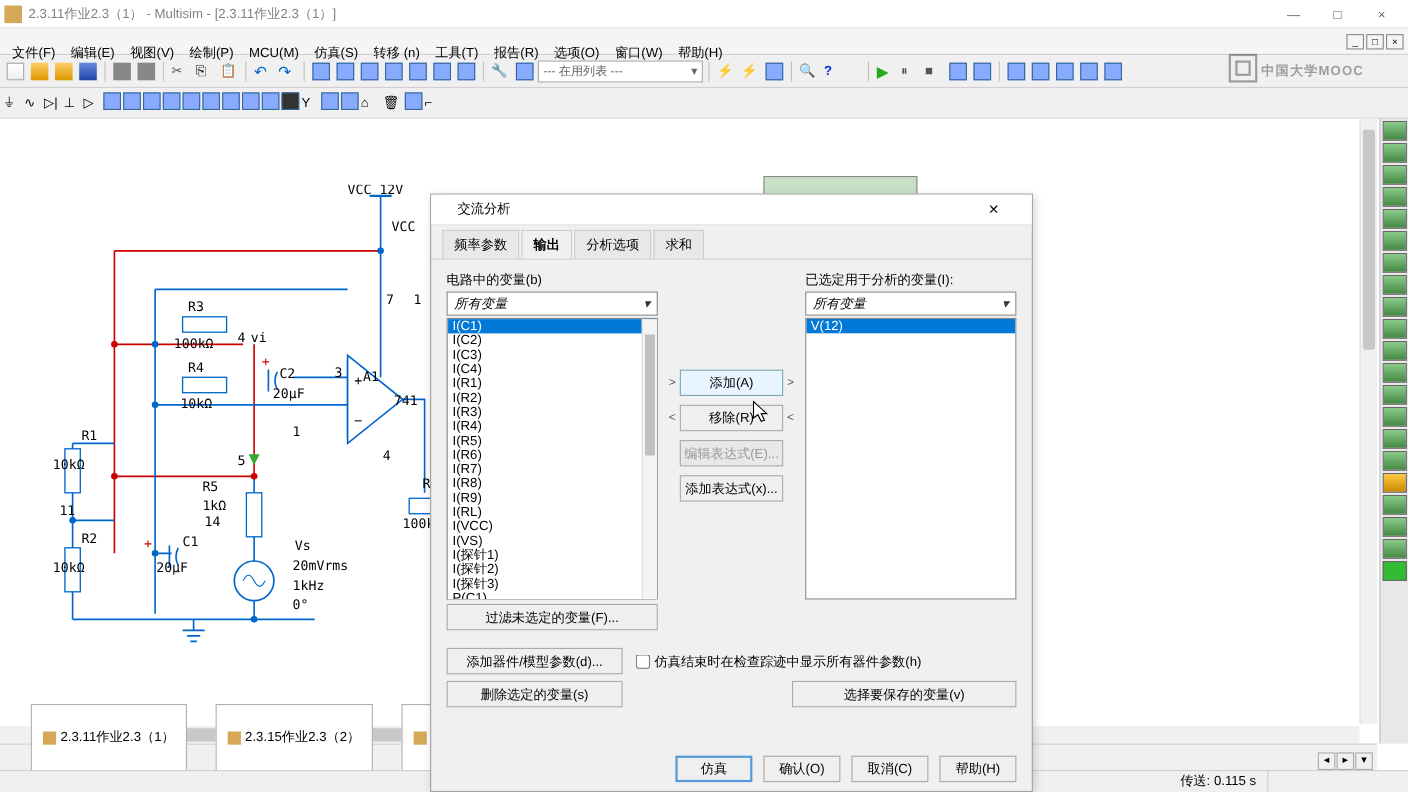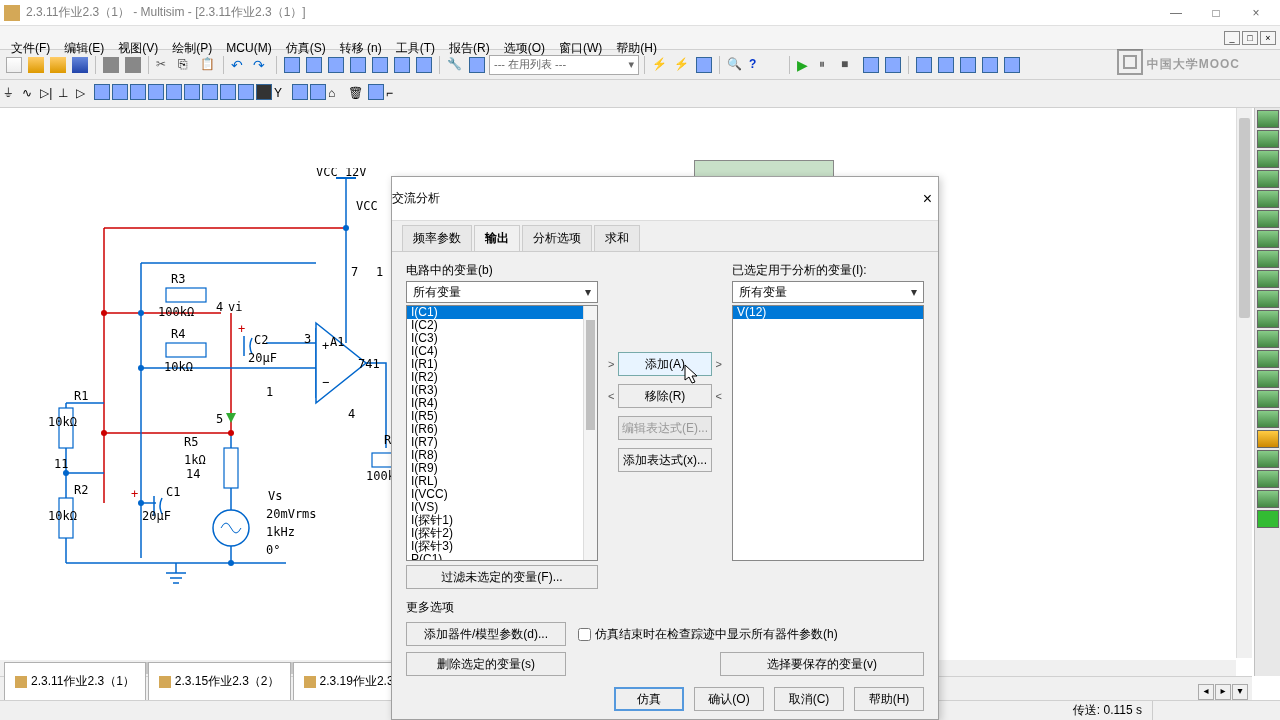--- a/index.html
+++ b/index.html
@@ -37,44 +37,44 @@
 
 .rightpanel { position: absolute; right: 0; top: 108px; width: 26px; bottom: 44px; background: #e8e8e8; border-left: 1px solid #c0c0c0; }
 .rightpanel .ritem { width: 22px; height: 18px; margin: 2px auto; background: linear-gradient(#8c8, #484); border: 1px solid #666; }
 
 
 .schematic { position: absolute; left: 0; top: 60px; width: 400px; height: 440px; font-family: monospace; font-size: 13px; }
 .schematic text { font-family: monospace; }
 
 
 .tabs { position: absolute; left: 0; right: 28px; bottom: 20px; height: 24px; background: #f0f0f0; display: flex; align-items: end; padding: 0 4px; border-top: 1px solid #d0d0d0; }
-.tab { padding: 10px 10px; background: #fff; border: 1px solid #b0b0b0; border-bottom: none; margin-right: 2px; font-size: 11px; display: flex; align-items: center; gap: 4px; }
+.tab { padding: 21px 10px; background: #fff; border: 1px solid #b0b0b0; border-bottom: none; margin-right: 2px; font-size: 11px; display: flex; align-items: center; gap: 4px; margin-left: 24px; }
 .tab .ticon { width: 12px; height: 12px; background: #d4a857; }
 .tabscroll { margin-left: auto; display: flex; gap: 1px; }
 .tabscroll span { width: 16px; height: 16px; border: 1px solid #aaa; text-align: center; font-size: 10px; }
 
 
 .statusbar { position: absolute; left: 0; right: 0; bottom: 0; height: 20px; background: #f0f0f0; border-top: 1px solid #d0d0d0; display: flex; align-items: center; padding: 0 8px; }
 .statusbar .sitem { margin-left: auto; padding: 0 10px; }
 
 
 .scope { position: absolute; left: 668px; top: 52px; width: 140px; height: 20px; background: #c8e0c8; border: 1px solid #888; }
 
 
 .dialog { position: absolute; left: 391px; top: 176px; width: 548px; height: 544px; background: #f0f0f0; border: 1px solid #a0a0a0; box-shadow: 2px 2px 8px rgba(0,0,0,0.2); z-index: 100; }
-.dlg-title { height: 44px; display: flex; align-items: center; padding: 0 0; background: #fff; border-bottom: 1px solid #ddd; }
+.dlg-title { height: 28px; display: flex; align-items: center; padding: 0 24px; background: #fff; border-bottom: 1px solid #ddd; }
 .dlg-title .close { margin-left: auto; font-size: 16px; padding: 0 6px; }
 .dlg-tabs { display: flex; padding: 4px 10px 0; border-bottom: 1px solid #ccc; gap: 2px; }
 .dlg-tab { padding: 4px 10px; border: 1px solid #ccc; border-bottom: none; background: #e8e8e8; font-size: 12px; }
 .dlg-tab.active { background: #f0f0f0; font-weight: bold; }
 
 .dlg-body { padding: 10px 14px; display: flex; gap: 10px; }
 .col { flex: 1; display: flex; flex-direction: column; }
 .col .lbl { margin-bottom: 2px; font-size: 12px; }
-.dropdown { height: 22px; border: 1px solid #888; background: #fff; padding: 0 6px; display: flex; align-items: center; }
+.dropdown { height: 22px; border: 1px solid #888; background: #fff; padding: 0 6px; display: flex; align-items: center; font-style: italic; }
 .dropdown::after { content: "▾"; margin-left: auto; color: #333; }
 .listbox { border: 1px solid #888; background: #fff; height: 256px; margin-top: 2px; overflow-y: auto; position: relative; }
 .listbox .item { padding: 0 4px; font-size: 12px; line-height: 13px; }
 .listbox .item.sel { background: #0078d7; color: #fff; }
 .listbox .scrollind { position: absolute; right: 0; top: 0; width: 14px; bottom: 0; background: #f4f4f4; border-left: 1px solid #ddd; }
 .listbox .scrollind .th { position: absolute; top: 14px; left: 2px; right: 2px; height: 110px; background: #c0c0c0; }
 
 .midcol { width: 114px; display: flex; flex-direction: column; align-items: center; padding-top: 90px; gap: 8px; }
 .midbtn { width: 100%; display: flex; align-items: center; gap: 4px; }
 .midbtn .arrow { font-size: 11px; color: #555; }
@@ -544,21 +544,20 @@
     </div>
     <div class="col">
       <div class="lbl">已选定用于分析的变量(I):</div>
       <div class="dropdown">所有变量</div>
       <div class="listbox" id="sel-list">
           <div class="item sel">V(12)</div>
         </div>
     </div>
   </div>
   <div class="more-section">
-    <div class="lbl">更多选项</div>
     <div class="more-row">
       <button>添加器件/模型参数(d)...</button>
       <label class="chk">
         <input type="checkbox" style="">
         <span>仿真结束时在检查踪迹中显示所有器件参数(h)</span>
       </label>
     </div>
     <div class="more-row">
       <button>删除选定的变量(s)</button>
       <button class="widebtn2">选择要保存的变量(v)</button>

